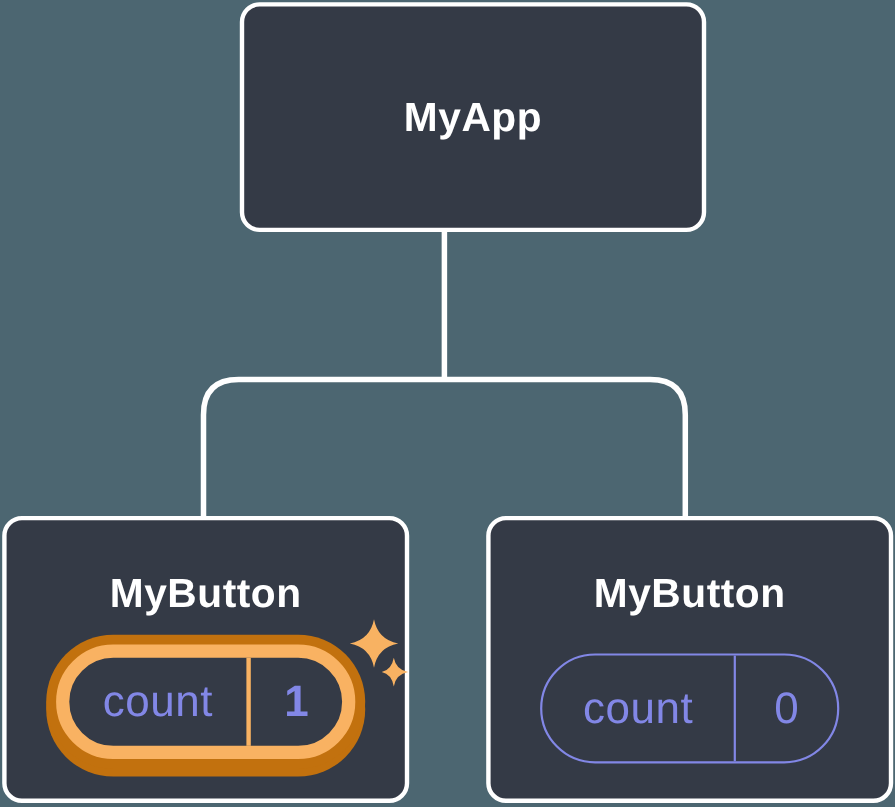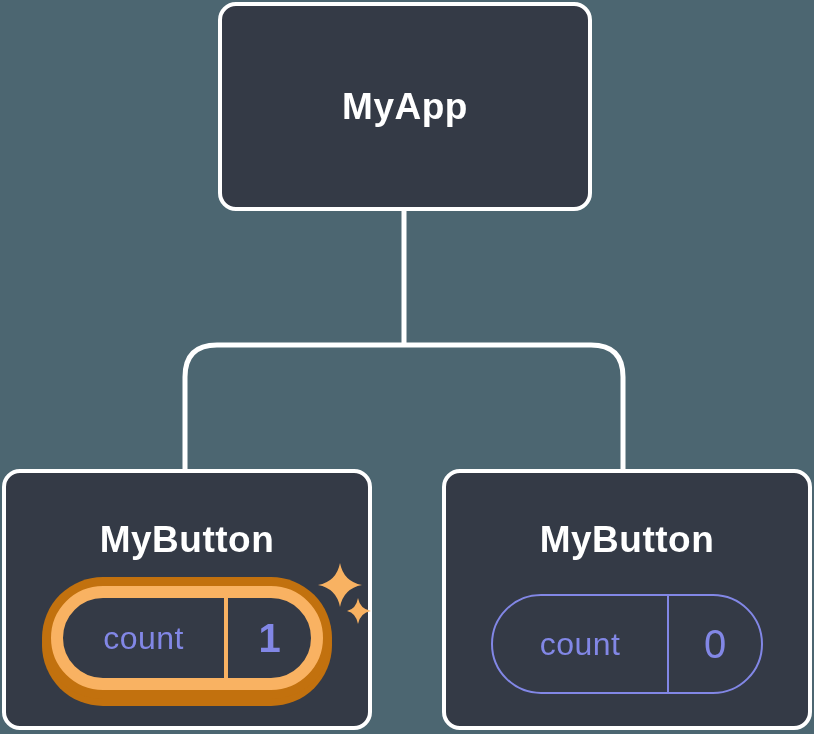--- a/index.html
+++ b/index.html
@@ -18,21 +18,21 @@
     position:absolute;left:0;top:0;
     pointer-events:none;
   }
   .node{
     position:absolute;
     box-sizing:border-box;
     background:#343A46;
     border:4px solid #FFFFFF;
     border-radius:18px;
   }
-  .node-root{left:218px;top:2px;width:374px;height:209px;display:flex;align-items:center;justify-content:center;}
+  .node-root{left:218px;top:2px;width:424px;height:209px;display:flex;align-items:center;justify-content:center;}
   .node-child-left{left:2px;top:469px;width:370px;height:261px;}
   .node-child-right{left:442px;top:469px;width:370px;height:261px;}
   .node-label{
     color:#FFFFFF;
     font-size:37px;
     font-weight:700;
     letter-spacing:0.5px;
     text-align:center;
   }
   .child-label{
@@ -60,21 +60,21 @@
     top:121px;
     transform:translateX(-50%);
     width:272px;height:100px;
     border:2.5px solid #8287E6;
     border-radius:52px;
   }
   .pill-key{
     flex:0 0 65%;
     display:flex;align-items:center;justify-content:center;
     color:#8287E6;
-    font-size:32px;
+    font-size:40px;
     font-weight:400;
     letter-spacing:0.5px;
   }
   .pill-value{
     flex:1 1 auto;
     display:flex;align-items:center;justify-content:center;
     color:#8287E6;
     font-size:40px;
   }
   .pill-highlight .pill-value{

